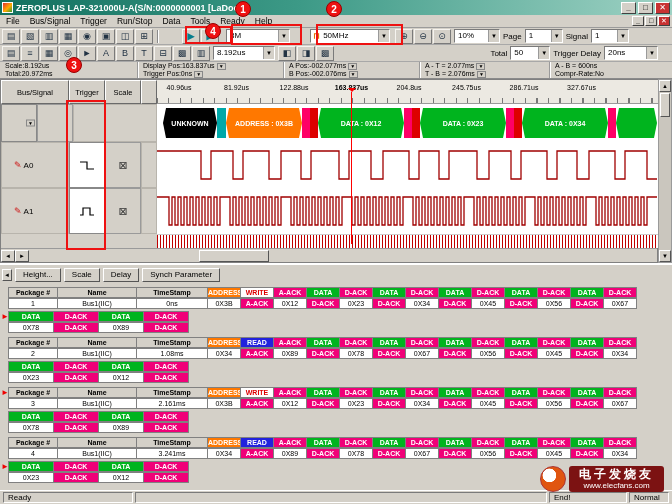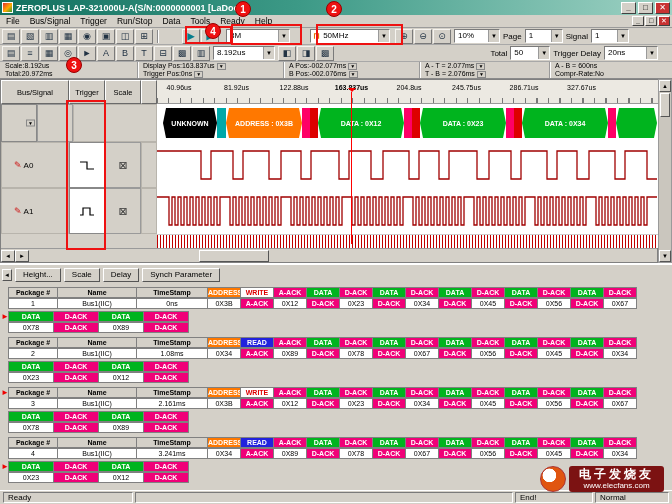--- a/index.html
+++ b/index.html
@@ -131,21 +131,21 @@
   .c-read { background:var(--readblue); color:#fff; font-weight:bold; }
   .c-ack { background:var(--ack); color:#fff; font-weight:bold; }
   .c-data { background:var(--datagreen); color:#fff; font-weight:bold; }
   .pkg-gap { height:2px; } .pkg-gap-lg { height:4px; }
   .row-marker { position:absolute; left:-7px; top:1px; color:#e00; font-size:8px; line-height:9px; }
 
   
   #statusbar { position:absolute; left:0; top:490px; width:672px; height:14px; background:#d4d0c8;
     border-top:1px solid #fff; display:flex; align-items:center; gap:2px; font-size:8px; padding:1px 3px; }
   .sb-panel { height:11px; border:1px solid; border-color:#7a7a7a #fff #fff #7a7a7a; line-height:9px; padding:0 4px; white-space:nowrap; }
-  #sb-ready { width:130px; } #sb-fill { flex:1; } #sb-end { width:78px; } #sb-mode { width:74px; }
+  #sb-ready { width:130px; } #sb-fill { flex:1; } #sb-end { width:78px; } #sb-mode { width:40px; }
 
   
   #watermark { position:absolute; right:8px; top:466px; display:flex; align-items:center; gap:3px; z-index:60; }
   .wm-logo { width:26px; height:26px; border-radius:50%; border:1px solid #a33;
     background:radial-gradient(circle at 35% 35%, #ffffff 0 30%, #e05510 32% 100%); }
   .wm-box { background:#7c1212; color:#fff; border-radius:3px; padding:2px 10px; text-align:center; }
   .wm-line1 { font-size:12px; font-weight:bold; letter-spacing:3px; line-height:13px; white-space:nowrap; }
   .wm-line2 { font-size:8px; line-height:9px; }
 </style>
 </head>

